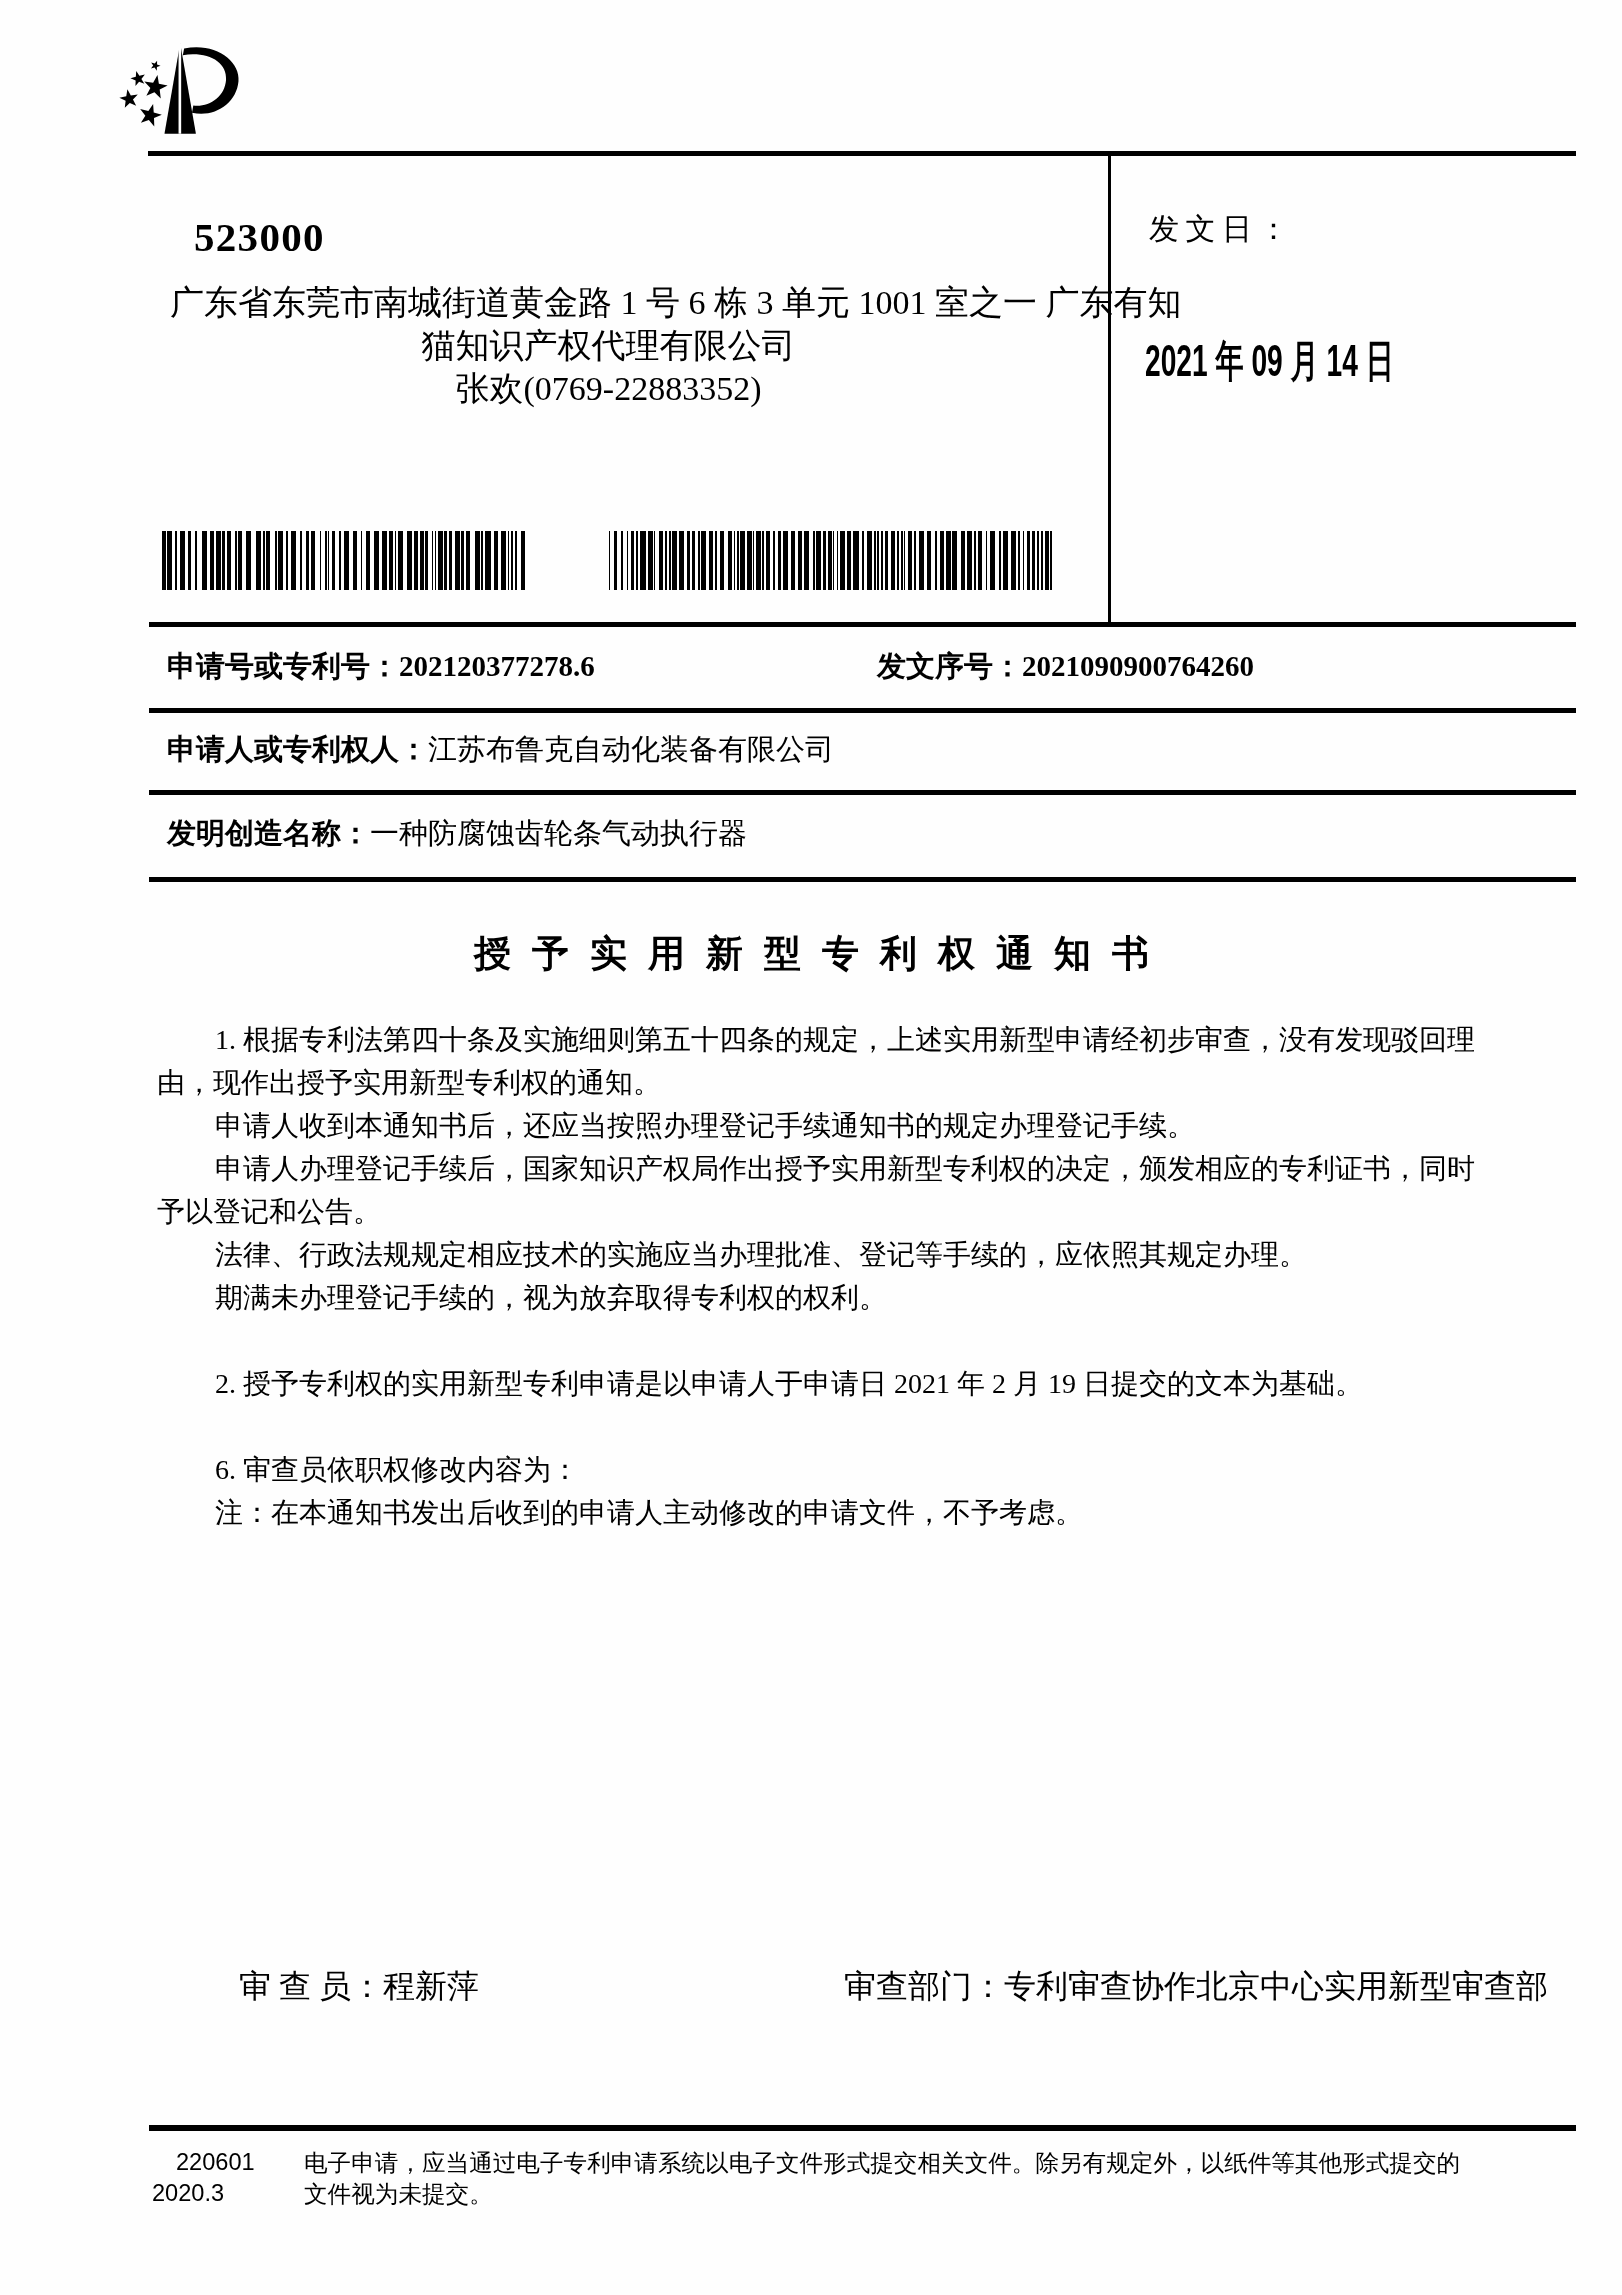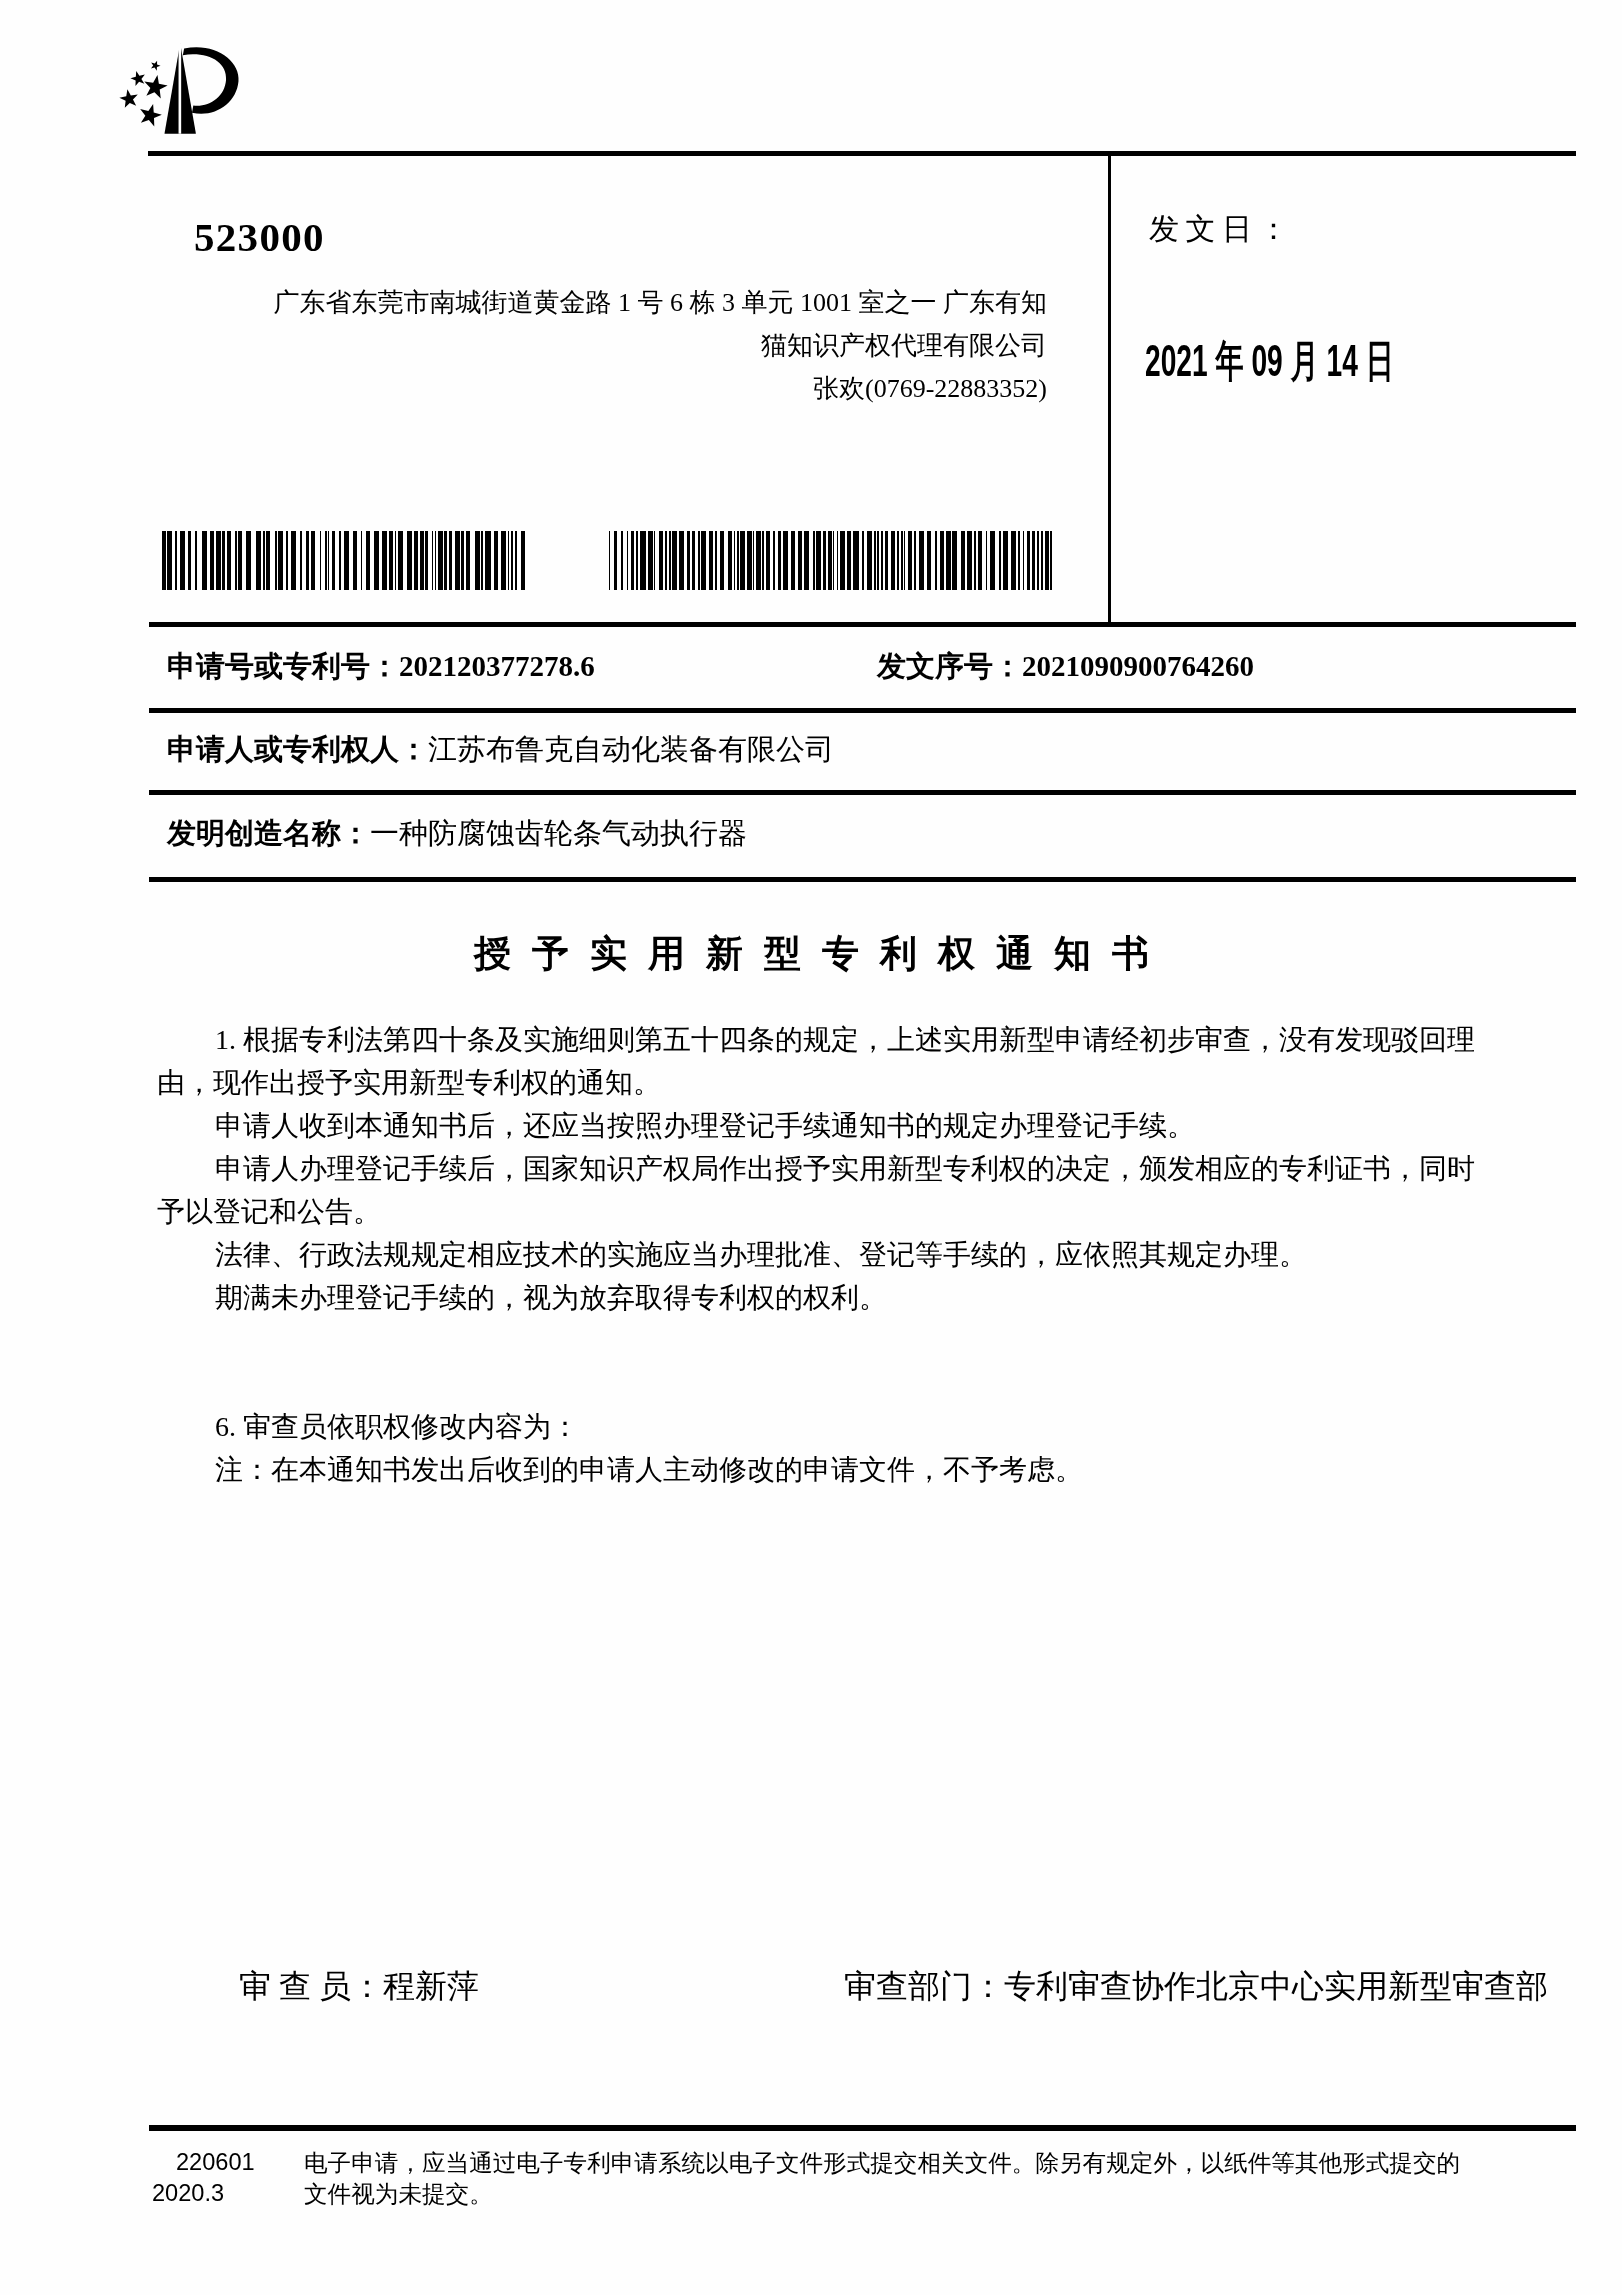--- a/index.html
+++ b/index.html
@@ -16,22 +16,22 @@
     position:absolute; left:0; top:64px; width:100%; text-align:center;
     font-family:"Liberation Sans","DejaVu Sans",sans-serif;
     font-size:47px; font-weight:bold; letter-spacing:19.6px; padding-left:19.6px;
     box-sizing:border-box; white-space:nowrap;
   }
   .rule-header{left:148px; top:151px; width:1428px; height:4.6px;}
   .rule-v{left:1108px; top:151px; width:3.3px; height:472px;}
   
   .postal{left:194px; top:213px; font-size:41px; font-weight:bold; letter-spacing:1.3px;}
   .addr{
-    left:170px; top:281px; width:877px; text-align:right;
-    font-size:26px; line-height:43px; white-space:nowrap;
+    left:170px; top:281px; width:877px; text-align:center;
+    font-size:34px; line-height:43px; white-space:nowrap;
   }
   
   .issue-label{left:1149px; top:209px; font-size:30px; letter-spacing:6.5px;}
   .issue-value{
     left:1145px; top:332px; font-size:44px; font-weight:bold;
     font-family:"Liberation Sans","DejaVu Sans",sans-serif;
     transform:scaleX(0.64); transform-origin:left top; white-space:nowrap;
   }
   
   .barcode{position:absolute; top:531px; height:59px; overflow:hidden; white-space:nowrap;}
@@ -133,20 +133,21 @@
 
   <div class="body-block" id="notice-body">
       <div class="bline indent">1. 根据专利法第四十条及实施细则第五十四条的规定，上述实用新型申请经初步审查，没有发现驳回理</div>
       <div class="bline">由，现作出授予实用新型专利权的通知。</div>
       <div class="bline indent">申请人收到本通知书后，还应当按照办理登记手续通知书的规定办理登记手续。</div>
       <div class="bline indent">申请人办理登记手续后，国家知识产权局作出授予实用新型专利权的决定，颁发相应的专利证书，同时</div>
       <div class="bline">予以登记和公告。</div>
       <div class="bline indent">法律、行政法规规定相应技术的实施应当办理批准、登记等手续的，应依照其规定办理。</div>
       <div class="bline indent">期满未办理登记手续的，视为放弃取得专利权的权利。</div>
       <div class="bline">&nbsp;</div>
+      <div class="bline indent">2. 授予专利权的实用新型专利申请是以申请人于申请日 2021 年 2 月 19 日提交的文本为基础。</div>
       <div class="bline">&nbsp;</div>
       <div class="bline indent">6. 审查员依职权修改内容为：</div>
       <div class="bline indent">注：在本通知书发出后收到的申请人主动修改的申请文件，不予考虑。</div>
     </div>
 
   <div class="trow so-row1 signoff">
     <span class="cell so-left"><span>审 查 员：</span><span>程新萍</span></span>
     <span class="cell so-right"><span>审查部门：</span><span>专利审查协作北京中心实用新型审查部</span></span>
   </div>
 

